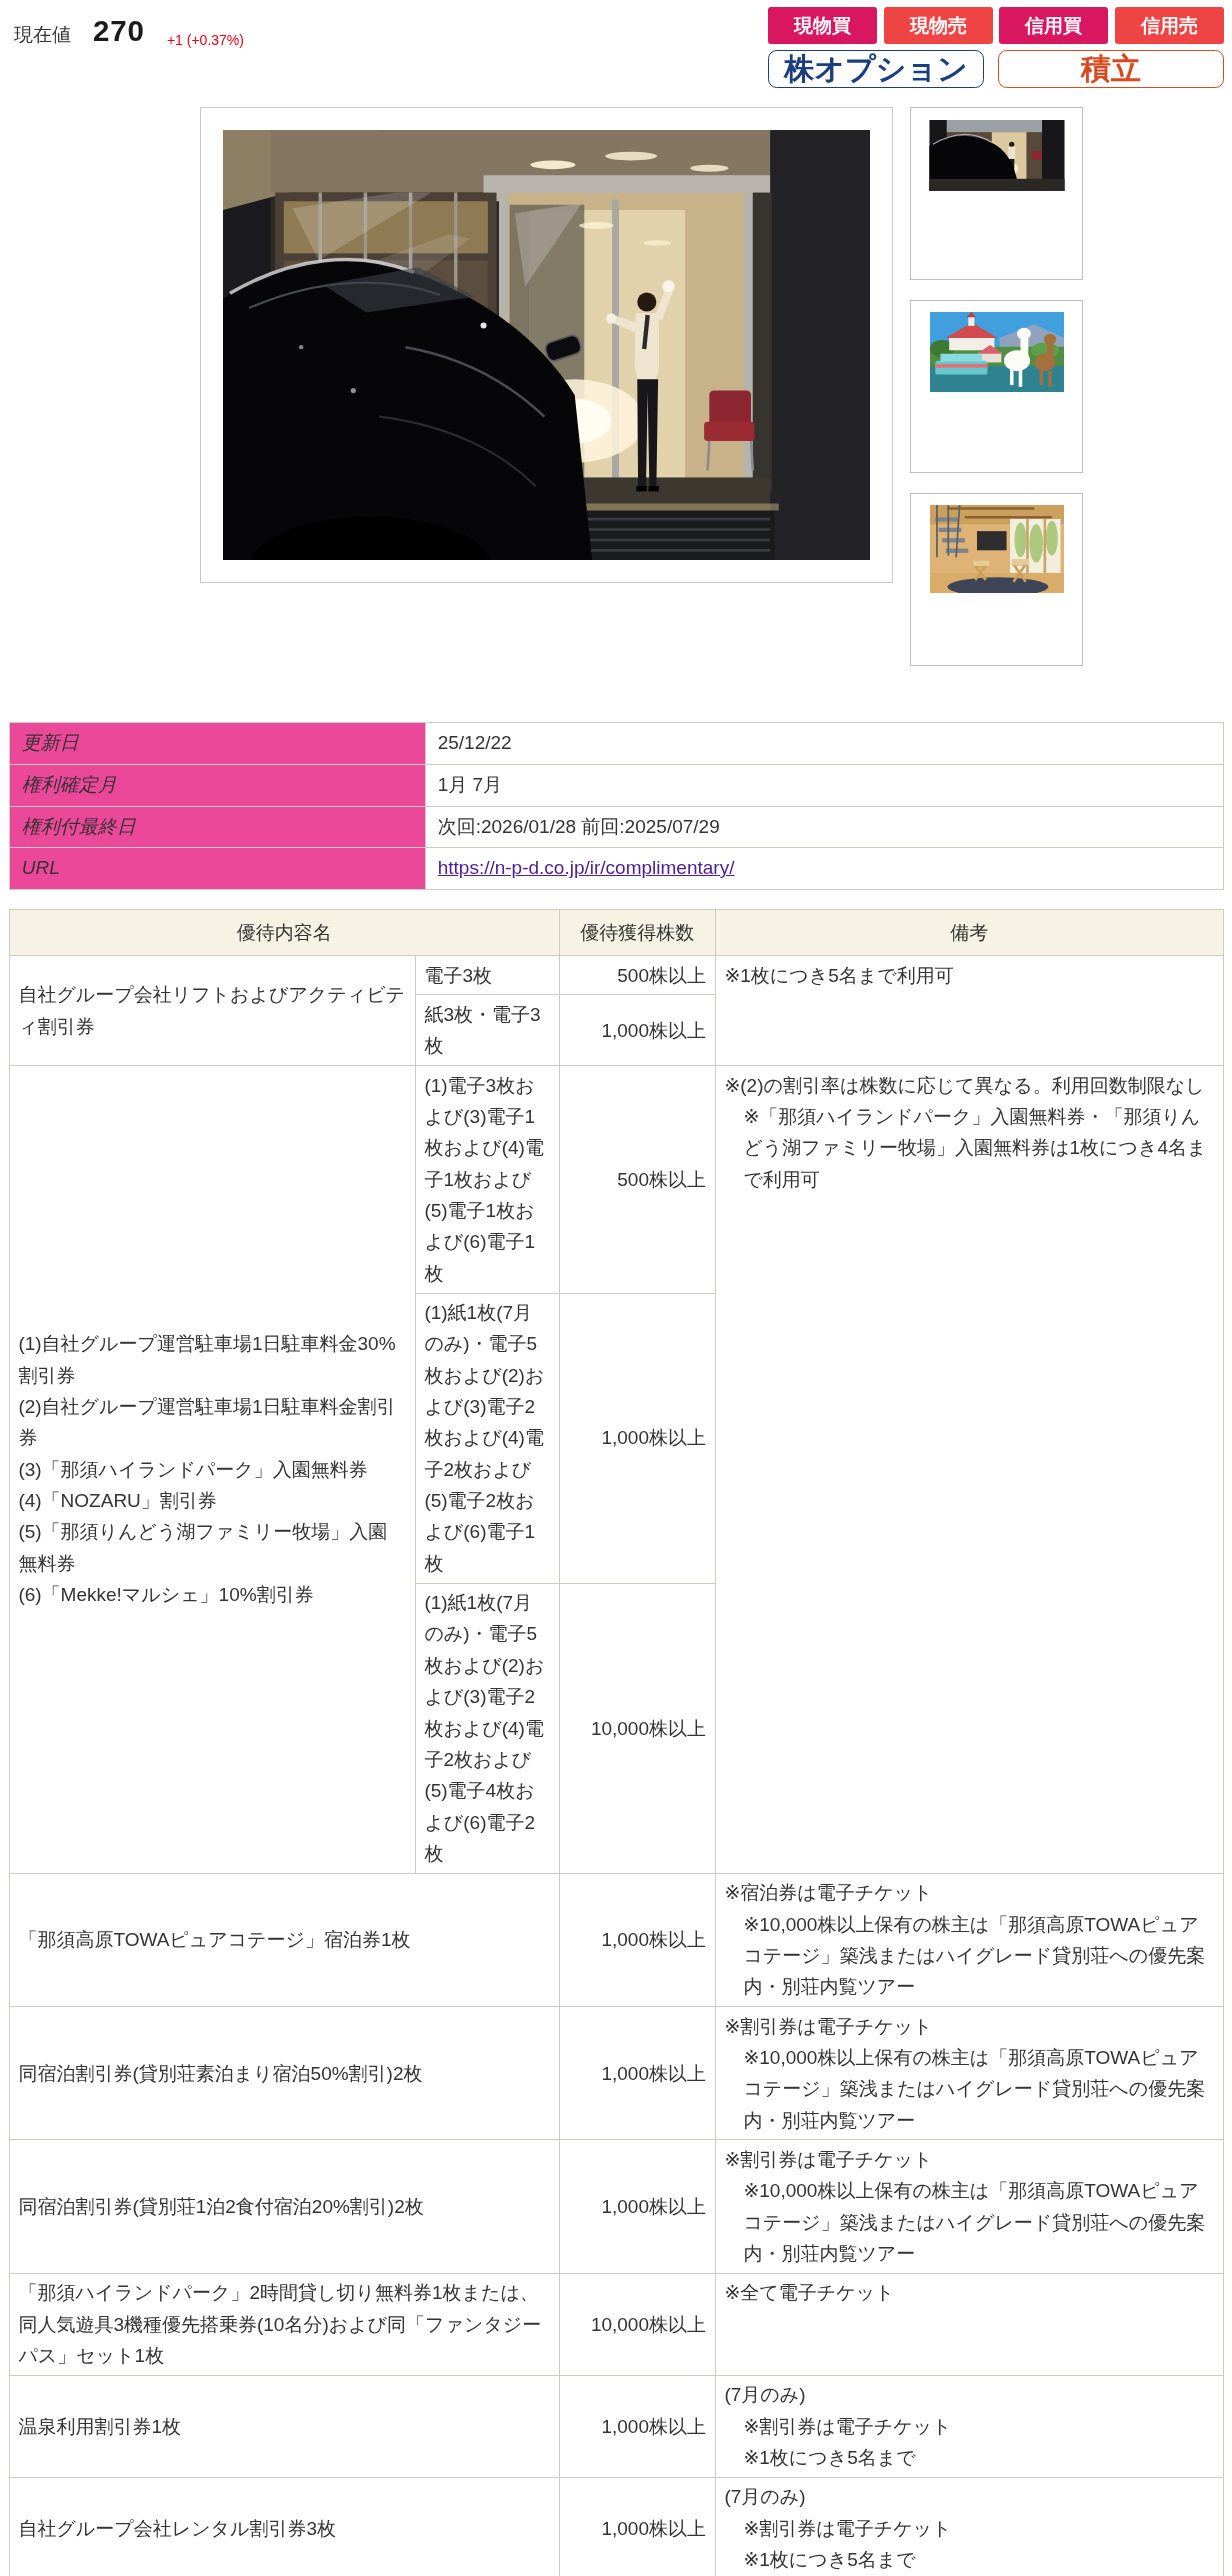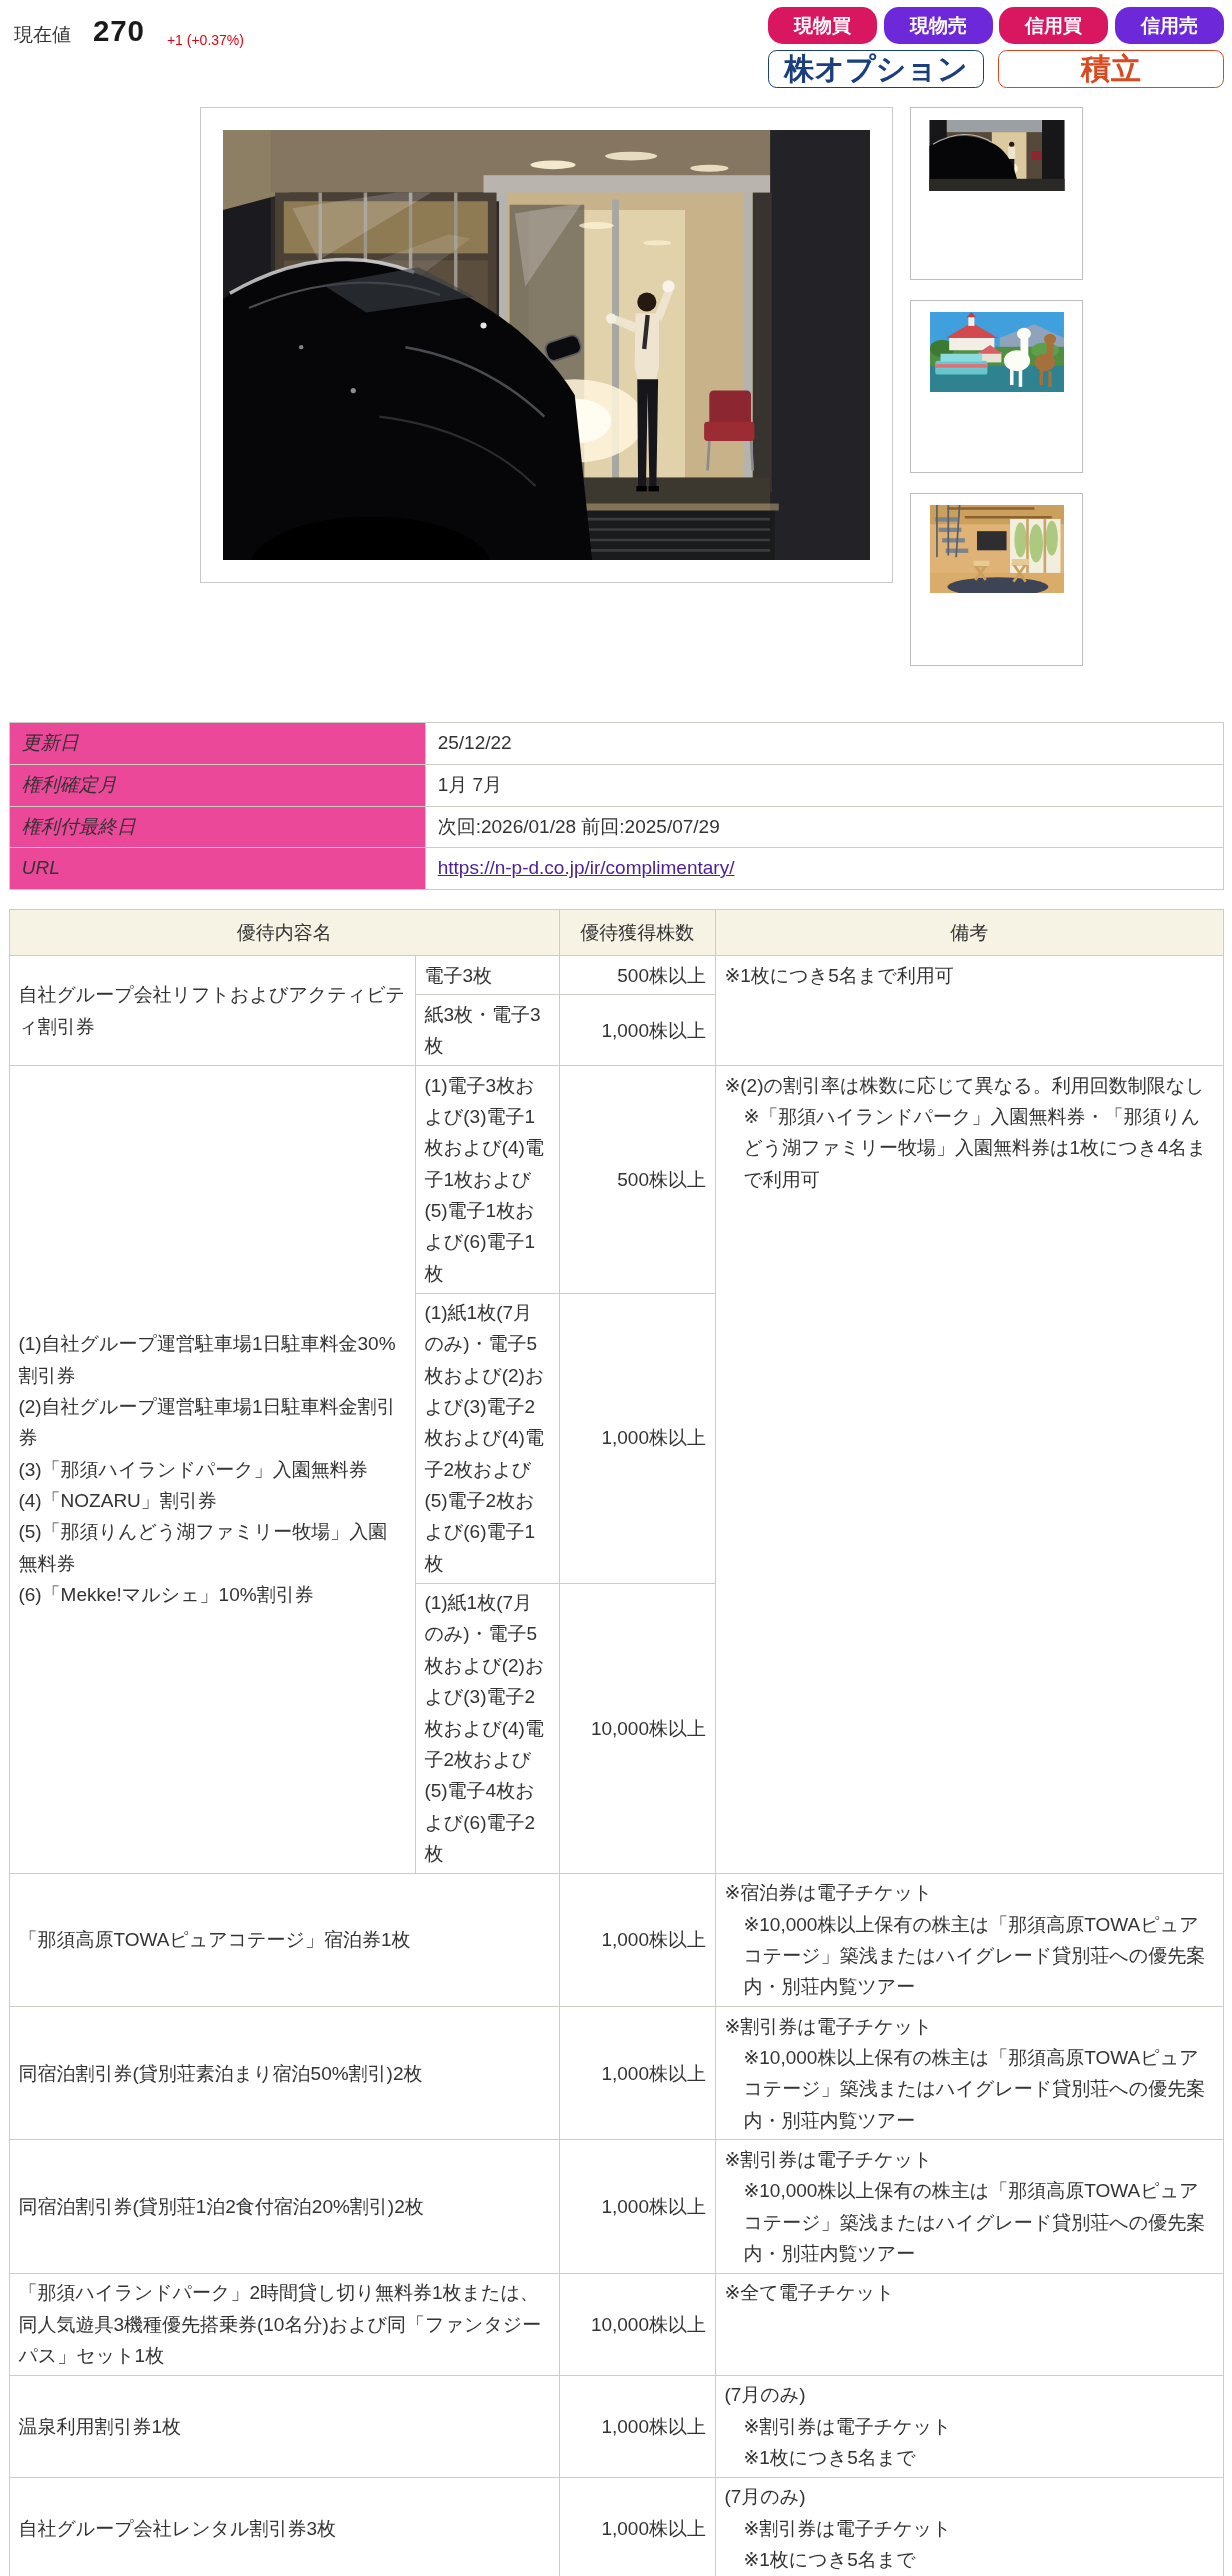--- a/index.html
+++ b/index.html
@@ -12,25 +12,25 @@
 
   
   .topbar { position:relative; height:97px; }
   .price-wrap { position:absolute; left:14px; top:14px; display:flex; align-items:flex-end; gap:22px; }
   .price-label { font-size:19px; color:#333; }
   .price-value { font-size:29.5px; font-weight:bold; color:#1a1a1a; letter-spacing:0.9px; }
   .price-change { font-size:14px; color:#e60012; }
 
   .trade-btn {
     position:absolute; height:37px; width:109px; top:7px;
-    border:none; border-radius:15px; color:#fff; font-weight:bold; font-size:19px;
+    border:none; border-radius:3px; color:#fff; font-weight:bold; font-size:19px;
     font-family:inherit; display:flex; align-items:center; justify-content:center; cursor:pointer;
   }
   .btn-buy  { background:#d81760; }
-  .btn-sell { background:#6d28d9; }
+  .btn-sell { background:#ef4444; }
   .pos-b1 { left:768px; } .pos-b2 { left:884px; } .pos-b3 { left:999px; } .pos-b4 { left:1115px; }
 
   .outline-btn {
     position:absolute; top:50px; height:38px; background:#fff;
     border-radius:8.7px; font-weight:bold; font-size:30px; font-family:inherit;
     display:flex; align-items:center; justify-content:center; cursor:pointer;
   }
   .btn-option   { left:768px;  width:216px; border:1.7px solid #1b3e7e; color:#1b3e7e; }
   .btn-tsumitate{ left:998px; width:226px; border:1.7px solid #d9491f; color:#d9491f; }
 

